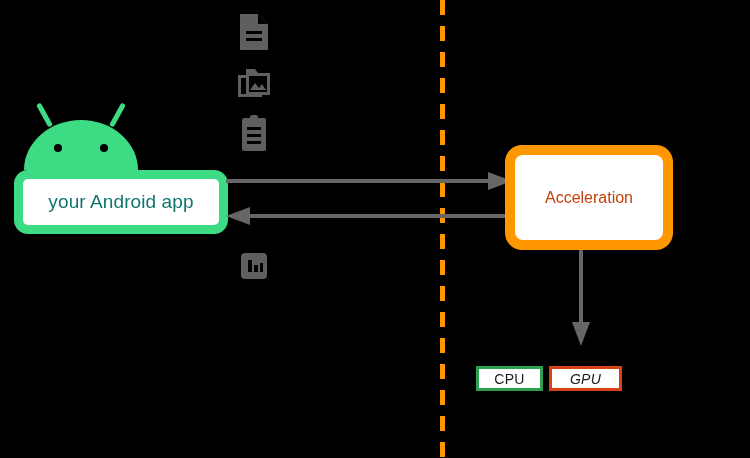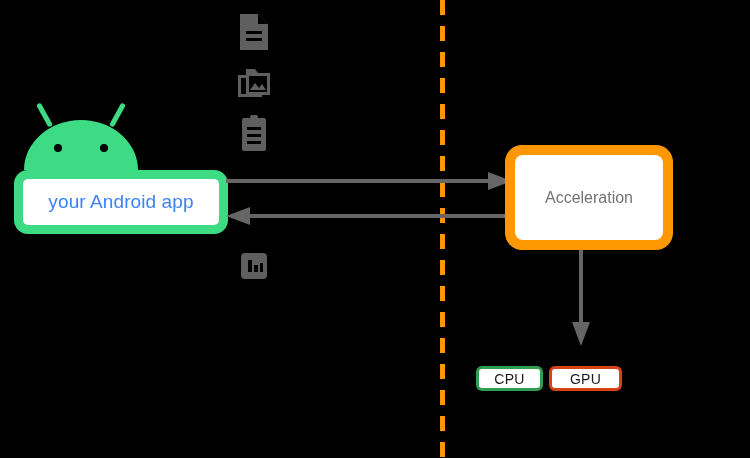--- a/index.html
+++ b/index.html
@@ -43,21 +43,21 @@
     width: 100%;
     height: 100%;
     background: #FFFFFF;
     border-radius: 5px;
     display: flex;
     align-items: center;
     justify-content: center;
     box-sizing: border-box;
   }
   #app-box-label {
-    color: #3b82f6;
+    color: #0f766e;
     font-size: 19px;
     letter-spacing: 0.1px;
     white-space: nowrap;
   }
 
   
   .media-icon {
     position: absolute;
     width: 36px;
     height: 40px;
@@ -101,49 +101,50 @@
     height: 100%;
     background: #FFFFFF;
     border-radius: 8px;
     display: flex;
     flex-direction: column;
     align-items: center;
     justify-content: center;
     box-sizing: border-box;
   }
   .api-line {
-    color: #737373;
+    color: #c2410c;
     font-size: 16px;
     line-height: 22px;
     white-space: nowrap;
     text-align: right;
   }
 
   
   .chip {
     position: absolute;
     height: 25px;
     box-sizing: border-box;
     background: #FFFFFF;
-    border-radius: 6px;
+    border-radius: 0;
     display: flex;
     align-items: center;
     justify-content: center;
   }
   #chip-cpu {
     left: 476px;
     top: 366px;
     width: 67px;
     border: 3px solid #2E9E4F;
   }
   #chip-gpu {
     left: 549px;
     top: 366px;
     width: 73px;
     border: 3px solid #D84315;
+    font-style: italic;
   }
   .chip-label {
     color: #1a1a1a;
     font-size: 14px;
     letter-spacing: 0.3px;
   }
 </style>
 </head>
 <body>
 

